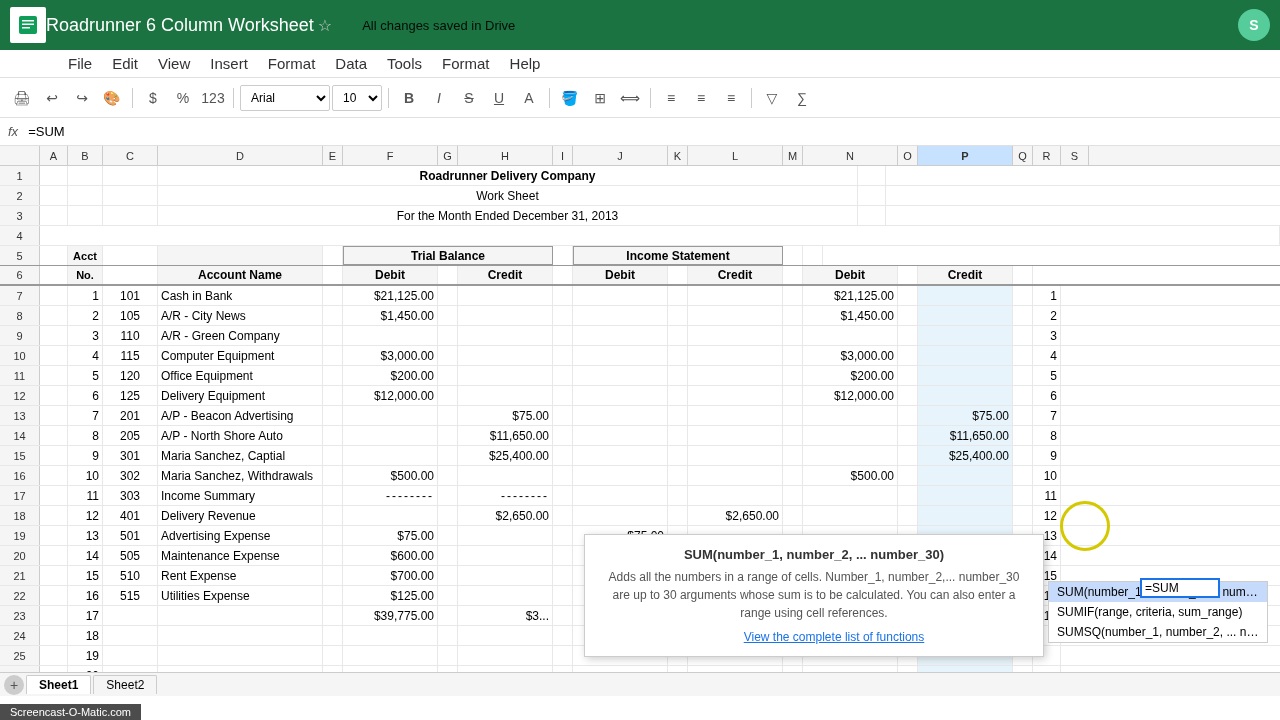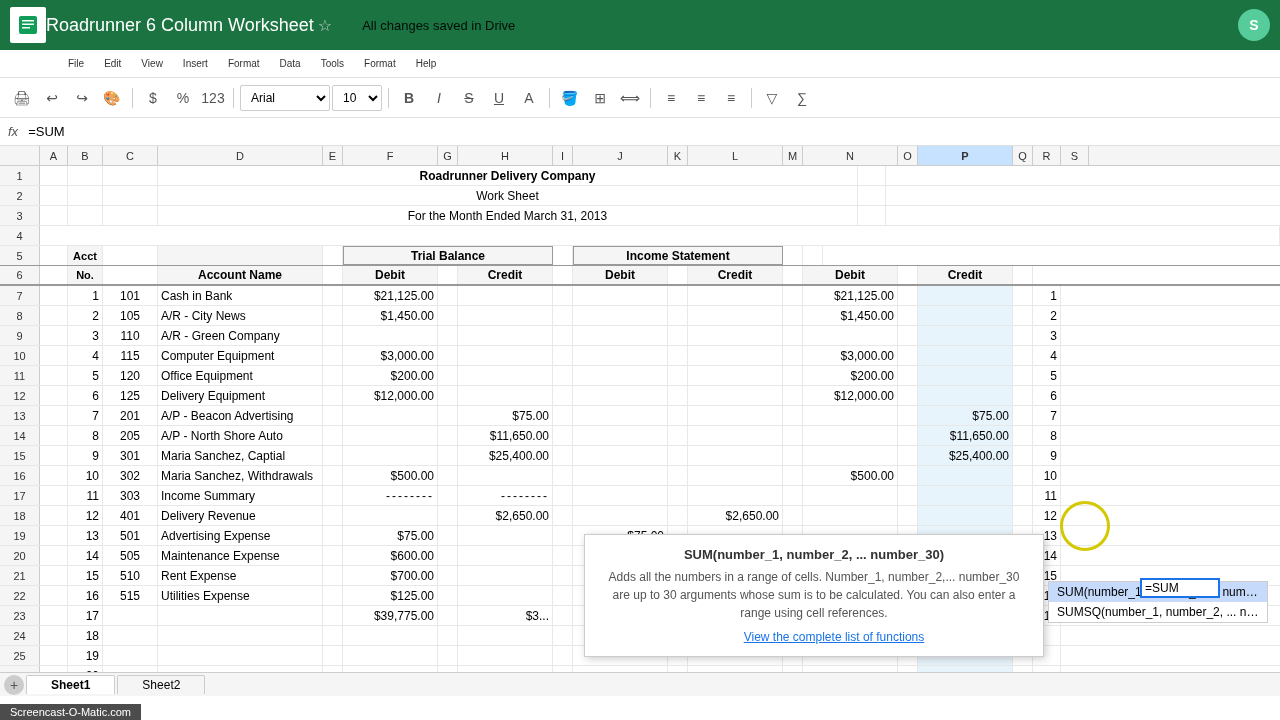--- a/index.html
+++ b/index.html
@@ -41,21 +41,21 @@
       background: #fff;
       display: flex;
       align-items: center;
       padding: 0 60px;
       border-bottom: 1px solid #e0e0e0;
       gap: 4px;
     }
     .menu-item {
       padding: 2px 8px;
       cursor: pointer;
-      font-size: 10px;
+      font-size: 15px;
       color: #333;
       border-radius: 2px;
     }
 
     
     #toolbar {
       height: 40px;
       background: #fff;
       border-bottom: 1px solid #e0e0e0;
       display: flex;
@@ -168,21 +168,21 @@
       border-top: 1px solid #ccc;
       display: flex;
       align-items: center;
       padding: 0 4px;
       gap: 2px;
       position: absolute;
       bottom: 0;
       width: 100%;
     }
     .sheet-tab {
-      padding: 2px 24px;
+      padding: 2px 12px;
       font-size: 12px;
       border: 1px solid #ccc;
       border-bottom: none;
       background: #f5f5f5;
       cursor: pointer;
       border-radius: 2px 2px 0 0;
     }
     .sheet-tab.active { background: #fff; font-weight: bold; }
     .add-sheet-btn {
       width: 20px; height: 20px;
@@ -418,21 +418,21 @@
       <div class="cell c-c"></div>
       <div class="cell center" style="width:700px;min-width:700px;">Work Sheet</div>
       <div class="cell c-r"></div>
     </div>
 
     <div class="grid-row">
       <div class="row-num">3</div>
       <div class="cell c-a"></div>
       <div class="cell c-b"></div>
       <div class="cell c-c"></div>
-      <div class="cell center" style="width:700px;min-width:700px;">For the Month Ended March 31, 2013</div>
+      <div class="cell center" style="width:700px;min-width:700px;">For the Month Ended December 31, 2013</div>
       <div class="cell c-r"></div>
     </div>
 
     <div class="grid-row">
       <div class="row-num">4</div>
       <div class="cell" style="flex:1;"></div>
     </div>
 
     <div class="grid-row" style="border-bottom:1px solid #999;">
       <div class="row-num">5</div>
@@ -904,20 +904,21 @@
   <div id="tooltip-popup">
     <div id="tooltip-title">SUM(number_1, number_2, ... number_30)</div>
     <div id="tooltip-desc">Adds all the numbers in a range of cells. Number_1, number_2,... number_30 are up to 30 arguments whose sum is to be calculated. You can also enter a range using cell references.</div>
     <span id="tooltip-link">View the complete list of functions</span>
   </div>
 
   <input id="active-cell-input" type="text" value="=SUM" style="">
 
   <div id="autocomplete-dropdown">
     <div class="autocomplete-item selected">SUM(number_1, number_2, ... numbe</div>
+    <div class="autocomplete-item">SUMIF(range, criteria, sum_range)</div>
     <div class="autocomplete-item">SUMSQ(number_1, number_2, ... nun</div>
   </div>
 
   <div id="sheet-tabs">
     <div class="add-sheet-btn">+</div>
     <div class="sheet-tab active">Sheet1</div>
     <div class="sheet-tab">Sheet2</div>
   </div>
 
 </div>

